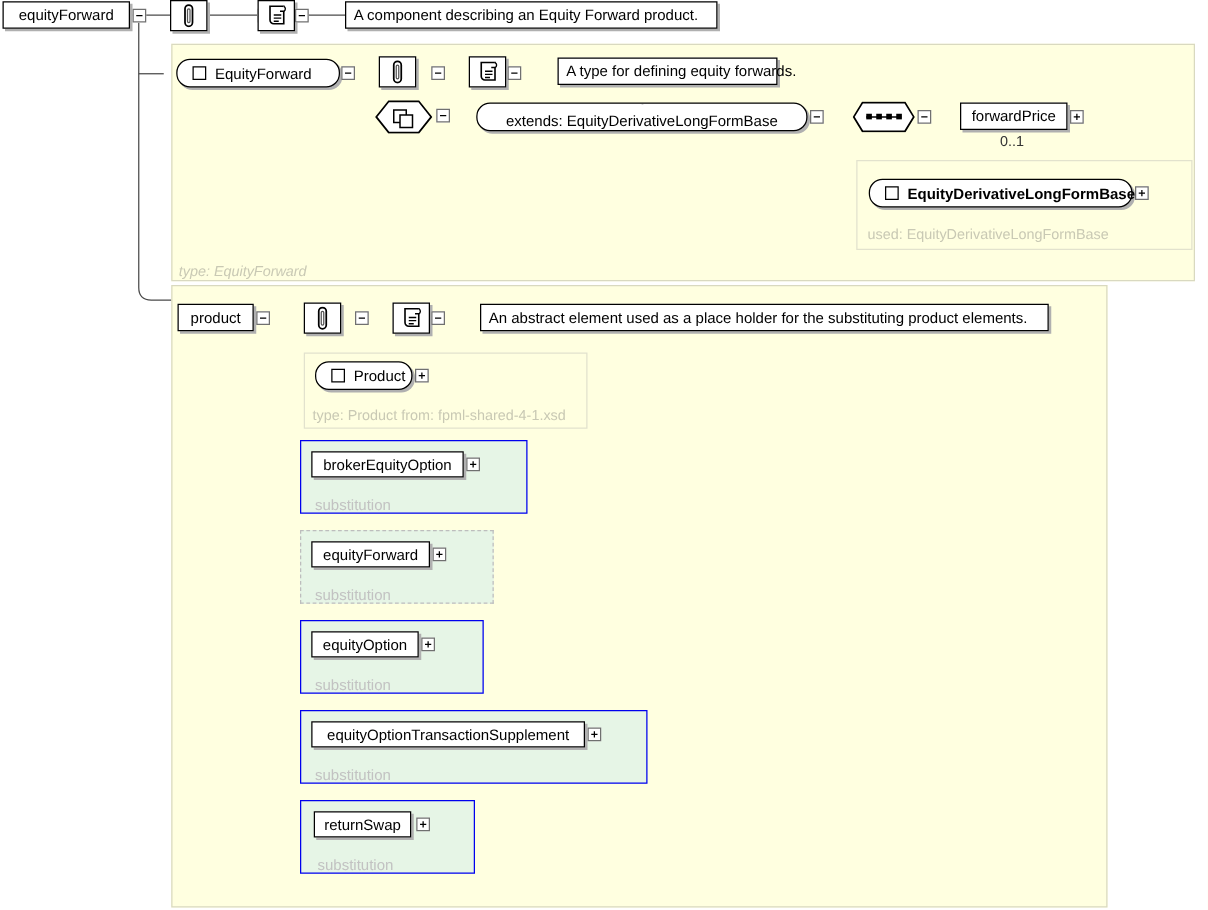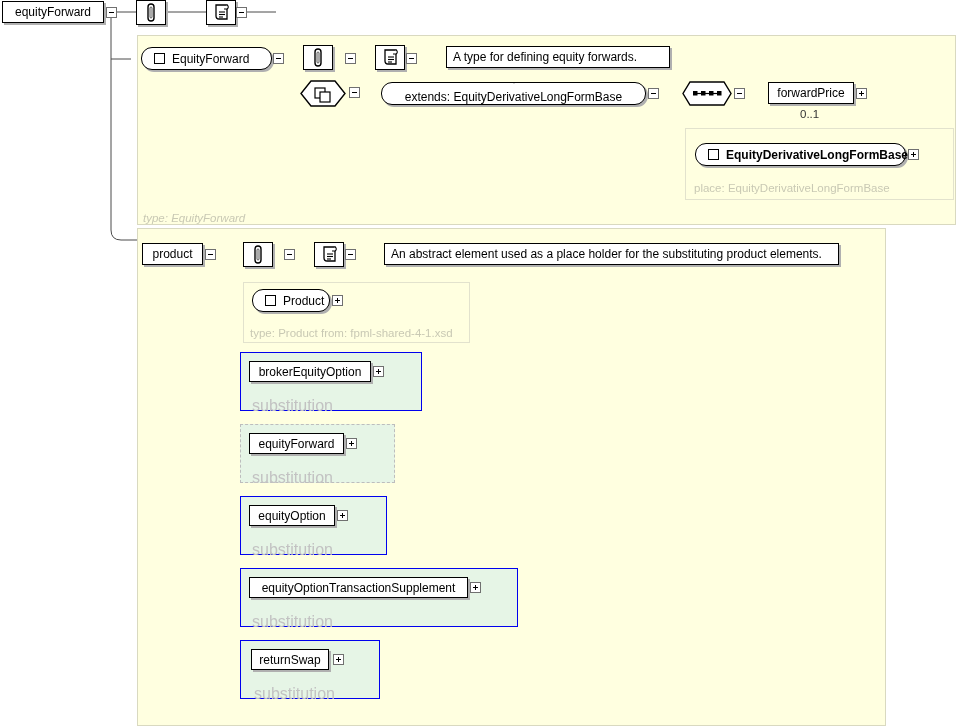--- a/index.html
+++ b/index.html
@@ -157,21 +157,21 @@
     border: 1.5px solid #0000ee;
     box-sizing: border-box;
   }
   .subblock.dashed {
     border: 1.5px dashed #bdbdbd;
     background: #e6f5e6;
   }
   .sublabel {
     position: absolute;
     color: #c2c2c2;
-    font-size: 16px;
+    font-size: 12px;
     white-space: nowrap;
   }
 
   
   .card {
     position: absolute;
     font-size: 11.5px;
     color: #333;
     white-space: nowrap;
   }
@@ -249,20 +249,23 @@
       <svg width="17" height="19" viewBox="0 0 17 19">
         <path d="M3 2 H14 V16 H6 A3 3 0 0 1 3 13 Z" fill="#ffffff" stroke="#000000" stroke-width="1.3"></path>
         <path d="M14 2 a2.2 2.2 0 0 1 0 4 H11" fill="#ffffff" stroke="#000000" stroke-width="1.1"></path>
         <line x1="6" y1="9" x2="12" y2="9" stroke="#000000" stroke-width="1.1"></line>
         <line x1="6" y1="11.5" x2="12" y2="11.5" stroke="#000000" stroke-width="1.1"></line>
         <line x1="6" y1="14" x2="10" y2="14" stroke="#000000" stroke-width="1.1"></line>
       </svg>
     </div>
   <div class="exp" style="left:236px; top:7px;"></div>
 
+  <div class="cbox" style="left:276px; top:1px; width:298px; height:22px;">
+    <span>A component describing an Equity Forward product.</span>
+  </div>
 
   <div class="panel" style="left:137px; top:35px; width:819px; height:190px;"></div>
 
   <div class="tbox" style="left:141px; top:47px; width:131px; height:23px;">
     <span class="sq"></span>
     <span>EquityForward</span>
   </div>
   <div class="exp" style="left:273px; top:53px;"></div>
 
   <div class="iconbox" style="left:303px; top:45px; width:30px; height:25px;">
@@ -277,21 +280,21 @@
       <svg width="17" height="19" viewBox="0 0 17 19">
         <path d="M3 2 H14 V16 H6 A3 3 0 0 1 3 13 Z" fill="#ffffff" stroke="#000000" stroke-width="1.3"></path>
         <path d="M14 2 a2.2 2.2 0 0 1 0 4 H11" fill="#ffffff" stroke="#000000" stroke-width="1.1"></path>
         <line x1="6" y1="9" x2="12" y2="9" stroke="#000000" stroke-width="1.1"></line>
         <line x1="6" y1="11.5" x2="12" y2="11.5" stroke="#000000" stroke-width="1.1"></line>
         <line x1="6" y1="14" x2="10" y2="14" stroke="#000000" stroke-width="1.1"></line>
       </svg>
     </div>
   <div class="exp" style="left:406px; top:53px;"></div>
 
-  <div class="cbox" style="left:446px; top:46px; width:224px; height:22px;">
+  <div class="cbox" style="left:446px; top:46px; width:176px; height:22px;">
     <span>A type for defining equity forwards.</span>
   </div>
 
   <div class="hex" style="left:300px; top:80px;">
     <svg width="46" height="27" viewBox="0 0 46 27">
       <polygon points="11,1 35,1 45,13.5 35,26 11,26 1,13.5" fill="#ffffff" stroke="#000000" stroke-width="1.4"></polygon>
       <rect x="15" y="8" width="10" height="10" fill="#ffffff" stroke="#000000" stroke-width="1.2"></rect>
       <rect x="20" y="12" width="10" height="10" fill="#ffffff" stroke="#000000" stroke-width="1.2"></rect>
     </svg>
   </div>
@@ -323,21 +326,21 @@
   </div>
   <div class="exp plus" style="left:856px; top:88px;"></div>
   <div class="card" style="left:800px; top:108px;">0..1</div>
 
   <div class="panel" style="left:685px; top:128px; width:269px; height:72px; background:#ffffe0; border-color:#e2e2cd;"></div>
   <div class="tbox" style="left:695px; top:143px; width:211px; height:23px;font-weight:bold;">
     <span class="sq"></span>
     <span>EquityDerivativeLongFormBase</span>
   </div>
   <div class="exp plus" style="left:908px; top:149px;"></div>
-  <div class="panel-label" style="left:694px; top:182px;">place: EquityDerivativeLongFormBase</div>
+  <div class="panel-label" style="left:694px; top:182px;">used: EquityDerivativeLongFormBase</div>
 
   <div class="panel-label" style="left:143px; top:212px;font-style:italic;">type: EquityForward</div>
 
   <div class="panel" style="left:137px; top:228px; width:749px; height:498px;"></div>
 
   <div class="ebox" style="left:142px; top:243px; width:61px; height:22px;">
     <span>product</span>
   </div>
   <div class="exp" style="left:205px; top:249px;"></div>
 

